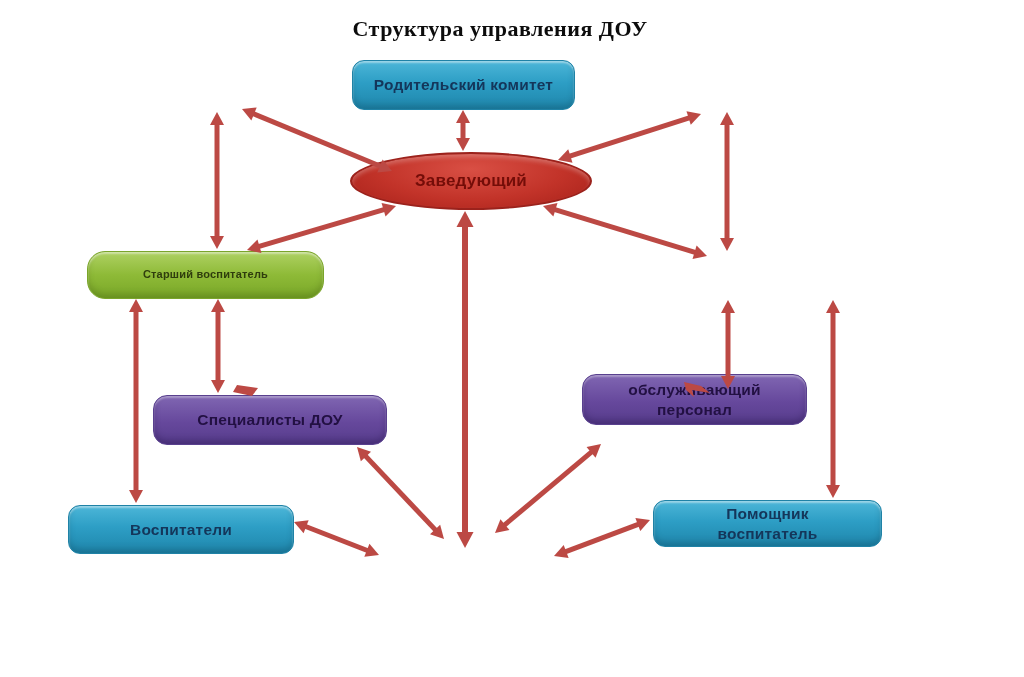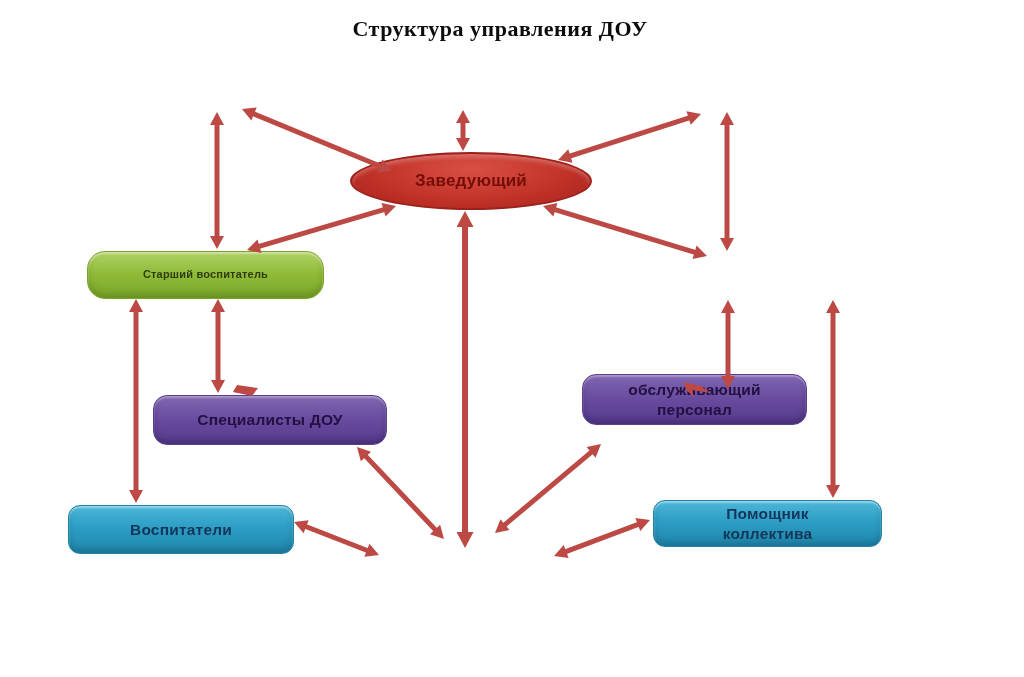--- a/index.html
+++ b/index.html
@@ -121,21 +121,22 @@
         <polygon points="357,447 371.018158337526,451.6358641938748 360.84610879457756,461.25508495731515" fill="#bc4944"></polygon>
       </g>
       <g>
         <line x1="594.0307906923783" y1="449.8515059280974" x2="501.96920930762167" y2="527.1484940719025" stroke="#bc4944" stroke-width="5"></line>
         <polygon points="495,533 500.4548548903736,519.2797755803716 509.4571717028312,530.0016360536357" fill="#bc4944"></polygon>
         <polygon points="601,444 595.5451451096264,457.7202244196284 586.5428282971689,446.9983639463643" fill="#bc4944"></polygon>
       </g>
       <polygon points="237,385 258,388 252,396 233,392" fill="#bc4944"></polygon>
       <polygon points="684,382 701,386 710,393 692,390 694,397 686,390" fill="#bc4944"></polygon>
     </svg>
+    <div class="node kind-blue" style="left: 352px; top: 60px; width: 221px; height: 48px;"><span>Родительский комитет</span></div>
     <div class="node kind-ellipse" style="left: 350px; top: 152px; width: 238px; height: 54px; font-size: 17px;"><span>Заведующий</span></div>
     <div class="node kind-green" style="left: 87px; top: 251px; width: 235px; height: 46px;"><span>Старший воспитатель</span></div>
     <div class="node kind-purple" style="left: 153px; top: 395px; width: 232px; height: 48px;"><span>Специалисты ДОУ</span></div>
     <div class="node kind-purple" style="left: 582px; top: 374px; width: 223px; height: 49px;"><span>обслуживающий
 персонал</span></div>
     <div class="node kind-blue" style="left: 68px; top: 505px; width: 224px; height: 47px;"><span>Воспитатели</span></div>
     <div class="node kind-blue" style="left: 653px; top: 500px; width: 227px; height: 45px;"><span>Помощник
-коллектива</span></div>
+воспитатель</span></div>
   </div>
 
 </body></html>

